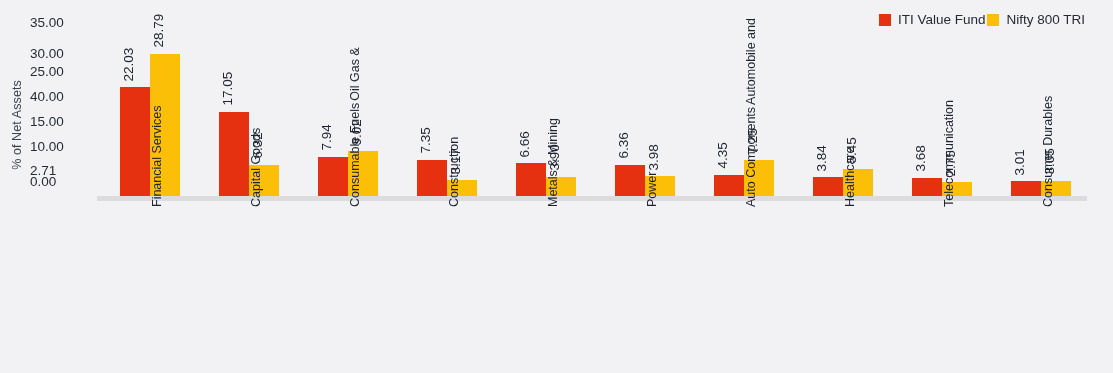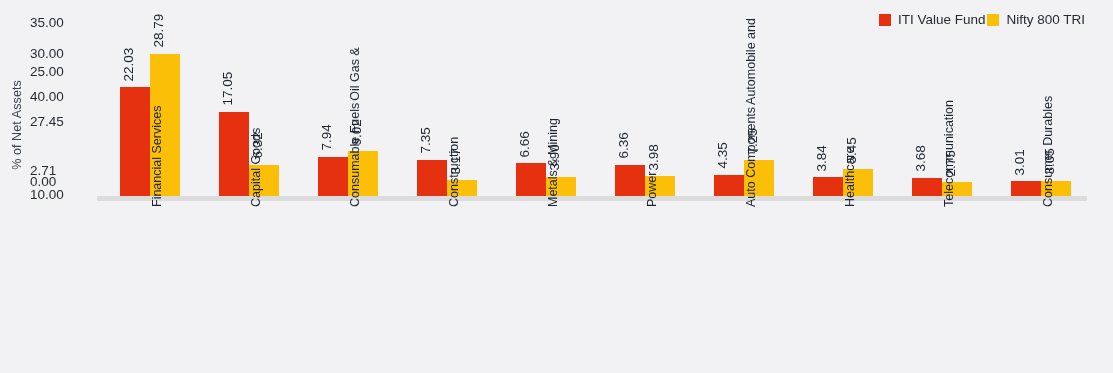--- a/index.html
+++ b/index.html
@@ -172,22 +172,22 @@
 
 <div class="chart-root">
 
   <div class="y-axis-title">
     <span>% of Net Assets</span>
   </div>
 
   <div class="y-ticks" id="y-ticks">
       <div class="y-tick" style="top: 159px;">0.00</div>
       <div class="y-tick" style="top: 148.286px;">2.71</div>
-      <div class="y-tick" style="top: 123.571px; margin-top: 48px;">10.00</div>
-      <div class="y-tick" style="top: 98.8571px;">27.45</div>
+      <div class="y-tick" style="top: 123.571px;">10.00</div>
+      <div class="y-tick" style="top: 98.8571px;">15.00</div>
       <div class="y-tick" style="top: 74.1429px;">40.00</div>
       <div class="y-tick" style="top: 49.4286px;">25.00</div>
       <div class="y-tick" style="top: 31px;">30.00</div>
       <div class="y-tick" style="top: 0px;">35.00</div>
     </div>
 
   <div class="plot" id="plot">
       <div class="group" style="left: 23px; width: 60px;">
         <div class="bar s0" title="ITI Value Fund – Financial Services: 22.03" style="height: 108.891px; background: rgb(229, 49, 15);">
           <div class="label-holder">

